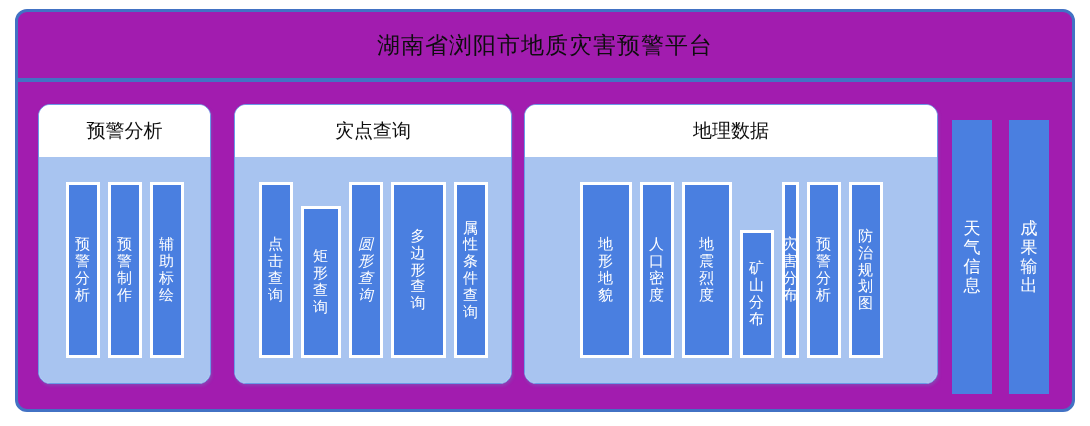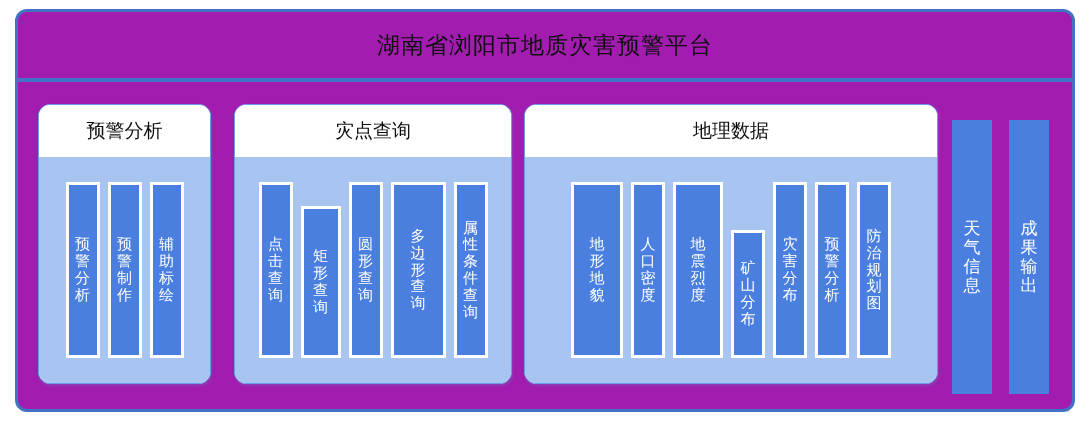--- a/index.html
+++ b/index.html
@@ -167,21 +167,21 @@
     <div class="panel" style="left:216px; width:278px;">
       <div class="panel-header">灾点查询</div>
       <div class="panel-body">
         <div class="tile-strip">
           <div class="tile" style="width:34px;">
             <span class="tile-label">点击查询</span>
           </div>
           <div class="tile" style="width:40px;margin-top:24px;">
             <span class="tile-label">矩形查询</span>
           </div>
-          <div class="tile" style="width:34px;">
+          <div class="tile" style="width:34px;font-style:italic;">
             <span class="tile-label">圆形查询</span>
           </div>
           <div class="tile" style="width:55px;">
             <span class="tile-label">多边形查询</span>
           </div>
           <div class="tile" style="width:34px;">
             <span class="tile-label">属性条件查询</span>
           </div>
         </div>
       </div>
@@ -196,21 +196,21 @@
           </div>
           <div class="tile" style="width:34px;">
             <span class="tile-label">人口密度</span>
           </div>
           <div class="tile" style="width:50px;">
             <span class="tile-label">地震烈度</span>
           </div>
           <div class="tile" style="width:34px;margin-top:48px;">
             <span class="tile-label">矿山分布</span>
           </div>
-          <div class="tile" style="width:34px;">
+          <div class="tile" style="width:17px;">
             <span class="tile-label">灾害分布</span>
           </div>
           <div class="tile" style="width:34px;">
             <span class="tile-label">预警分析</span>
           </div>
           <div class="tile" style="width:34px;">
             <span class="tile-label">防治规划图</span>
           </div>
         </div>
       </div>

